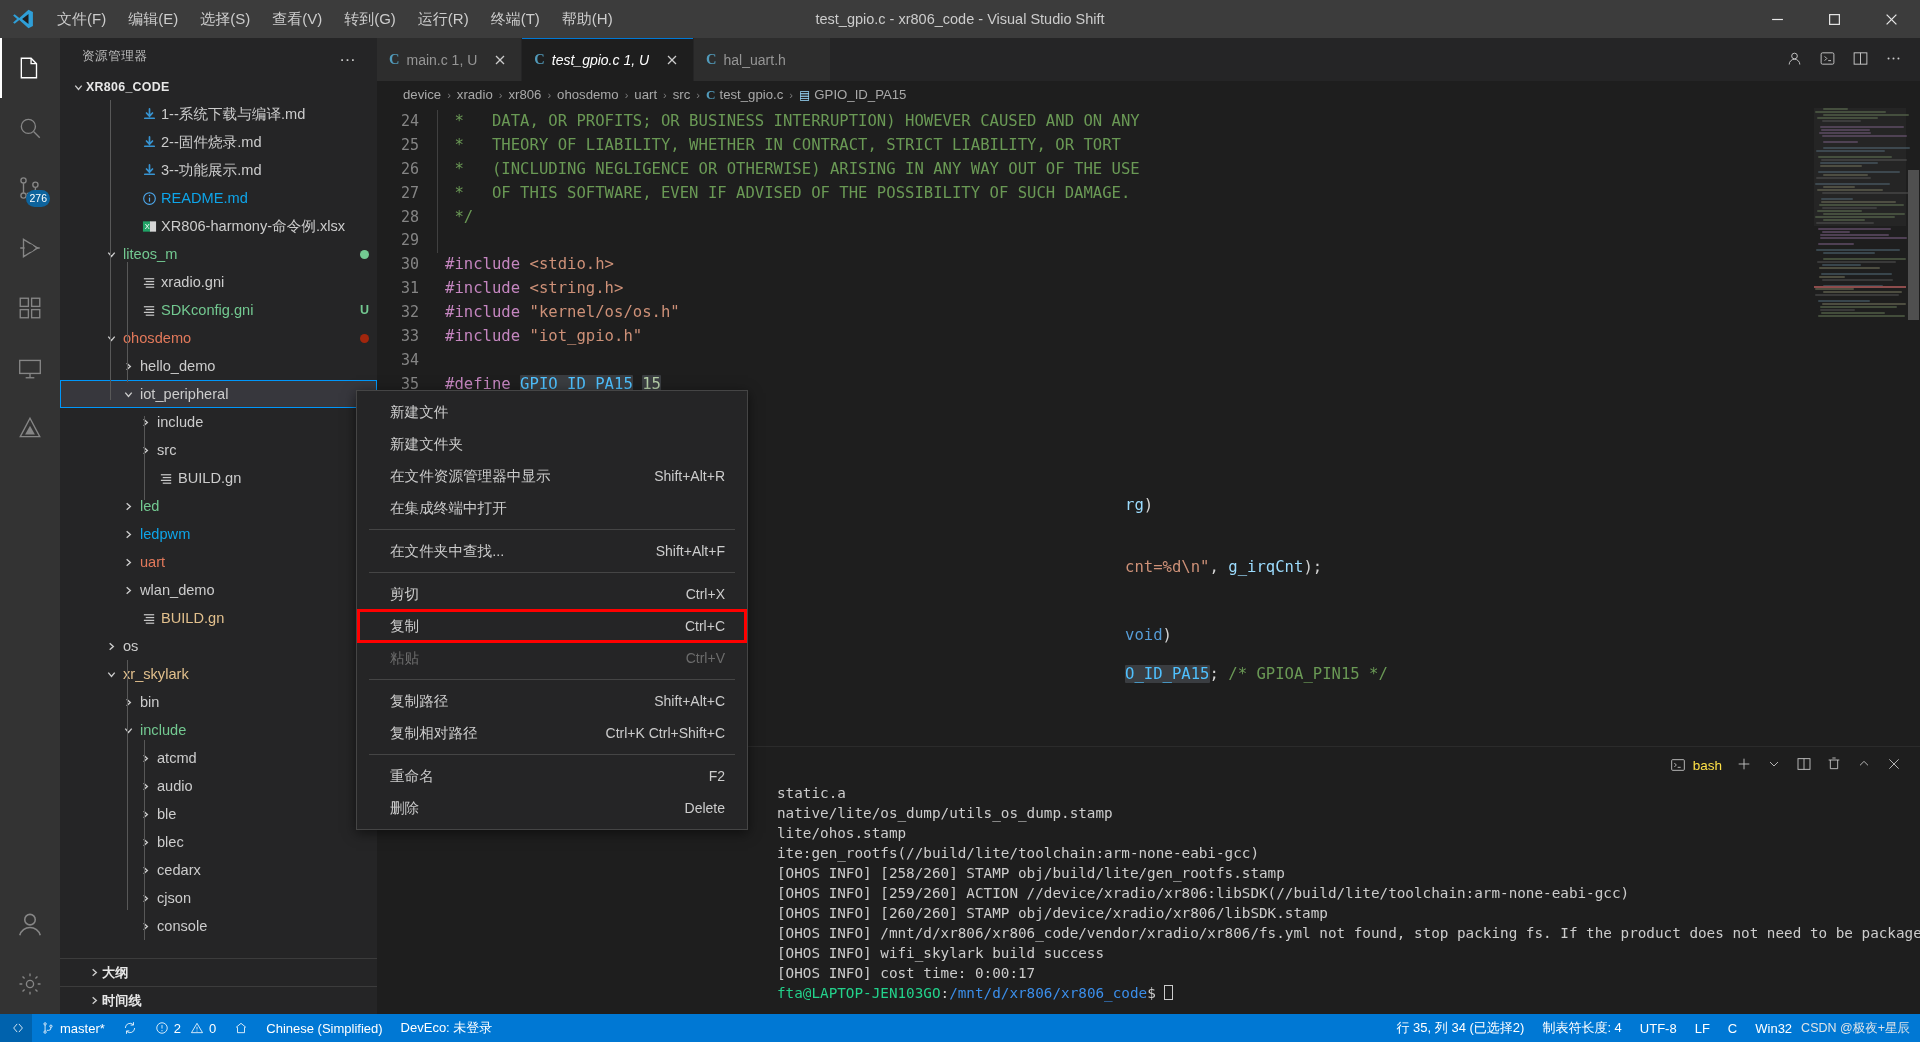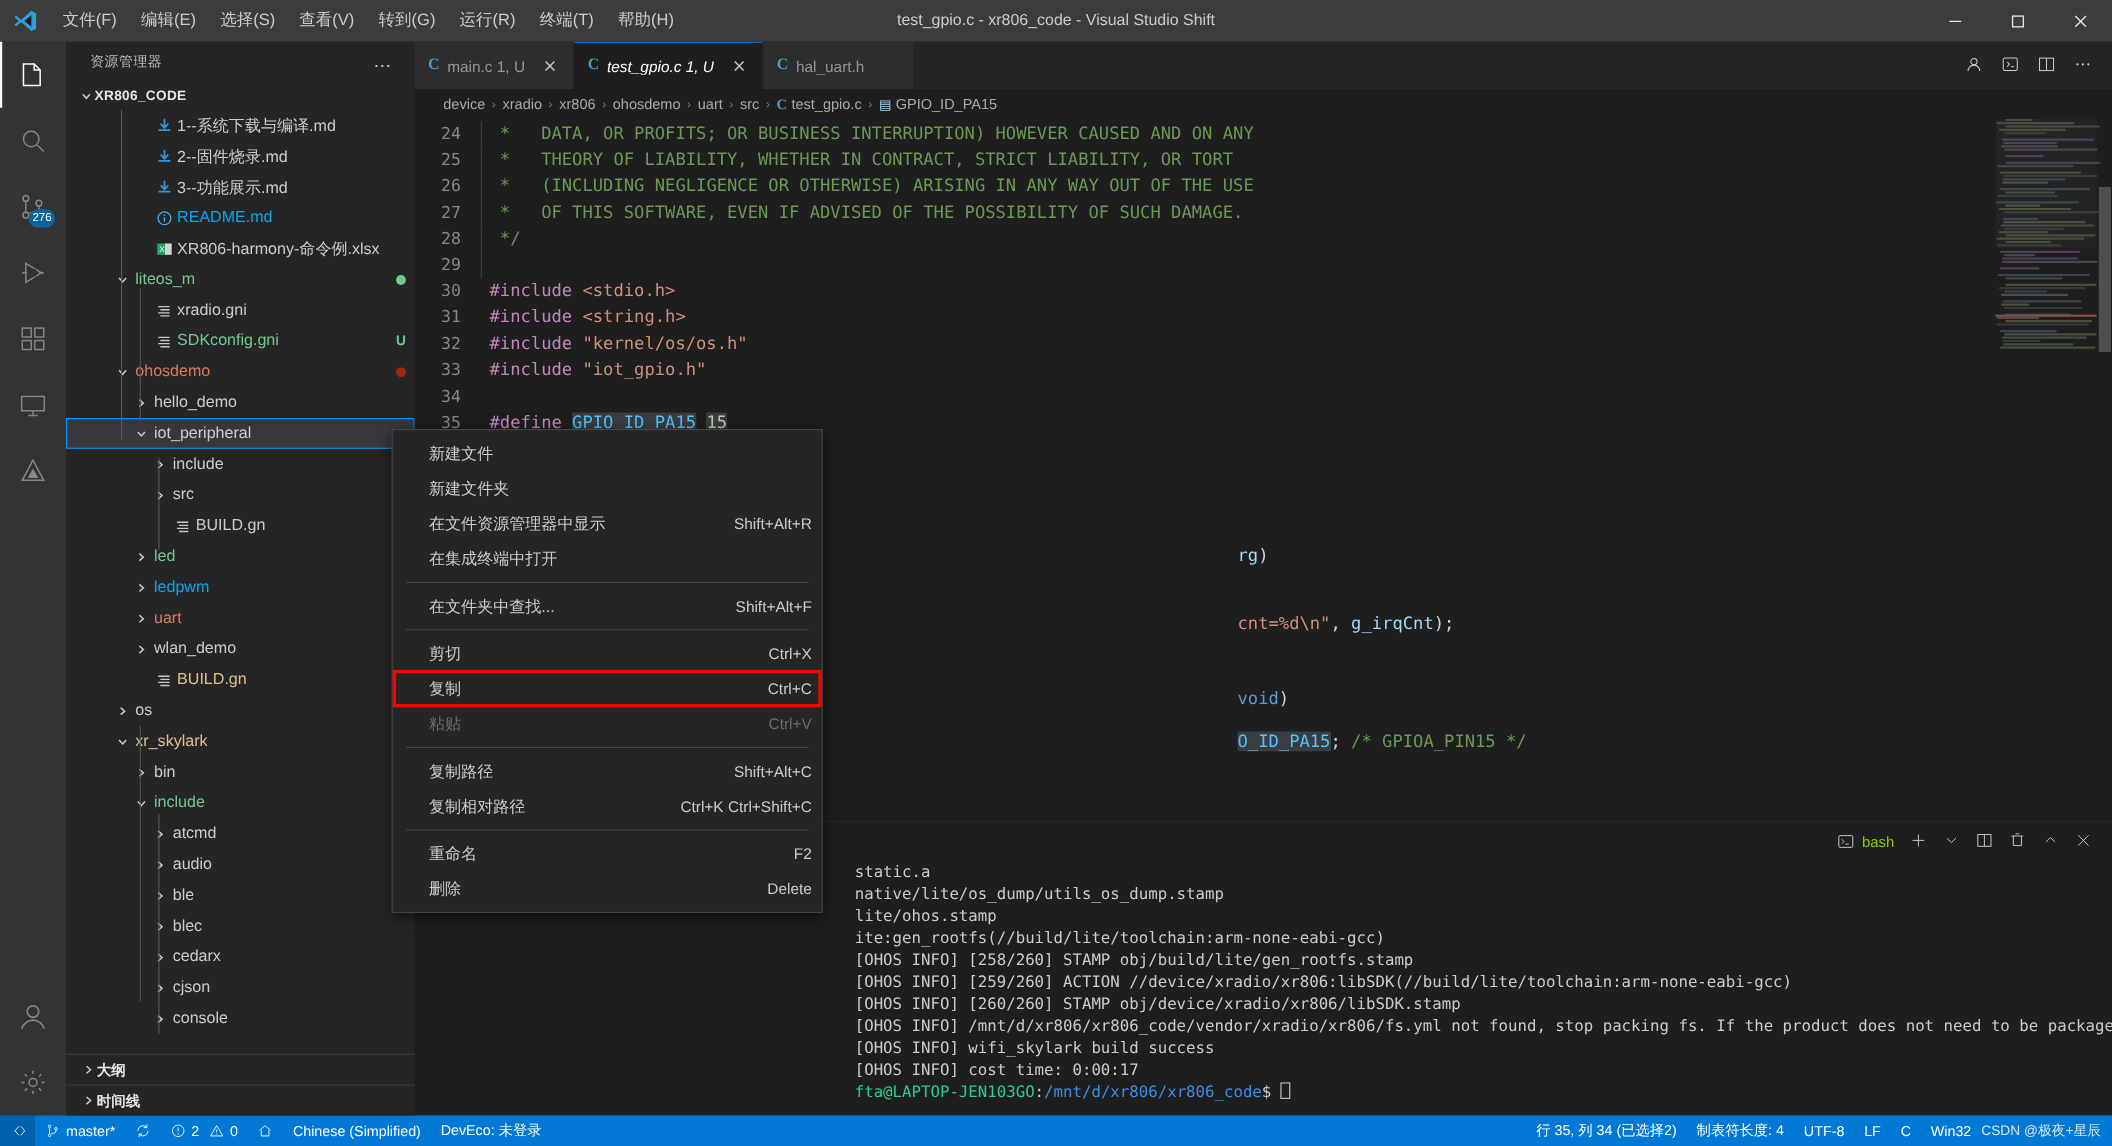--- a/index.html
+++ b/index.html
@@ -82,21 +82,21 @@
   .trow .tw svg { width:11px; height:11px; stroke:#cccccc; fill:none; stroke-width:1.5; }
   .trow .ficon { width:23px; flex:0 0 23px; display:flex; align-items:center; justify-content:center; }
   .trow .ficon svg { width:15px; height:15px; }
   .trow .lbl { overflow:hidden; text-overflow:ellipsis; }
   .trow .deco { margin-left:auto; font-size:12.5px; font-weight:bold; padding-left:8px; }
   .dot { width:9px; height:9px; border-radius:50%; margin-left:auto; flex:0 0 9px; }
   .indent-guide {
     position:absolute; top:0; bottom:0; width:1px; background:#585858;
   }
   .sb-footer-sec {
-    height:28px; display:flex; align-items:center; padding-left:12px;
+    height:28px; display:flex; align-items:center; padding-left:26px;
     font-size:13.2px; font-weight:bold; color:#e7e7e7; border-top:1px solid #3c3c3c; flex:0 0 28px;
   }
 
   
   .editor-area { flex:1 1 auto; display:flex; flex-direction:column; min-width:0; background:#1e1e1e; }
   .tabs-row { height:43px; background:#252526; display:flex; flex:0 0 43px; position:relative; }
   .tab {
     display:flex; align-items:center; padding:0 12px 0 12px; gap:7px; font-size:14px;
     background:#2d2d2d; color:#969696; border-right:1px solid #252526; min-width:0;
     position:relative; max-width:230px;
@@ -149,21 +149,21 @@
   .mm-line { height:2px; margin-bottom:1px; border-radius:1px; }
   .mm-slider { position:absolute; left:0; right:0; top:0; height:118px; background:rgba(121,121,121,.12); }
   .scroll-v {
     position:absolute; right:0; top:0; width:14px; bottom:0;
   }
   .scroll-thumb { position:absolute; right:1px; top:62px; width:11px; height:150px; background:#4f4f4f; border-radius:0; }
 
   
   .panel { flex:0 0 auto; background:#1e1e1e; border-top:1px solid #2b2b2b; display:flex; flex-direction:column; }
   .panel-head { height:36px; display:flex; align-items:center; padding:0 18px 0 0; flex:0 0 36px; }
-  .panel-tools { margin-left:auto; display:flex; align-items:center; gap:14px; color:#84cc16; font-size:13.5px; }
+  .panel-tools { margin-left:auto; display:flex; align-items:center; gap:14px; color:#fde047; font-size:13.5px; }
   .panel-tools svg { width:16px; height:16px; stroke:#cccccc; fill:none; stroke-width:1.3; }
   .term-select { display:flex; align-items:center; gap:7px; }
   .term-out {
     font-family:"DejaVu Sans Mono","Liberation Mono",monospace; font-size:14.3px; line-height:20px;
     color:#cccccc; padding:0 0 6px 400px; white-space:pre; overflow:hidden;
   }
   .t-green { color:#23d18b; }
   .t-blue  { color:#3b8eea; }
 
   
@@ -176,21 +176,21 @@
   .sb-right { margin-left:auto; display:flex; align-items:center; }
   .sb-watermark { font-size:12.5px; color:#e9e9e9; padding-right:10px; opacity:.95; }
 
   
   .ctxmenu {
     position:absolute; left:356px; top:390px; width:392px; background:#252526;
     border:1px solid #454545; box-shadow:0 3px 12px rgba(0,0,0,.55); padding:5px 0;
     z-index:60; font-size:14.6px;
   }
   .ctxrow {
-    height:32px; display:flex; align-items:center; padding:0 9px 0 33px; color:#cccccc;
+    height:32px; display:flex; align-items:center; padding:0 22px 0 33px; color:#cccccc;
     position:relative;
   }
   .ctxrow.disabled { color:#6b6b6b; }
   .ctxrow .ctxkey { margin-left:auto; color:#cccccc; font-size:14px; padding-left:26px; }
   .ctxrow.disabled .ctxkey { color:#6b6b6b; }
   .ctxsep { height:1px; background:#454545; margin:5px 12px 5px 12px; }
   .ctx-highlight {
     position:absolute; left:0; width:100%; border:3px solid #ff0000; box-sizing:border-box;
     pointer-events:none; z-index:61;
   }

